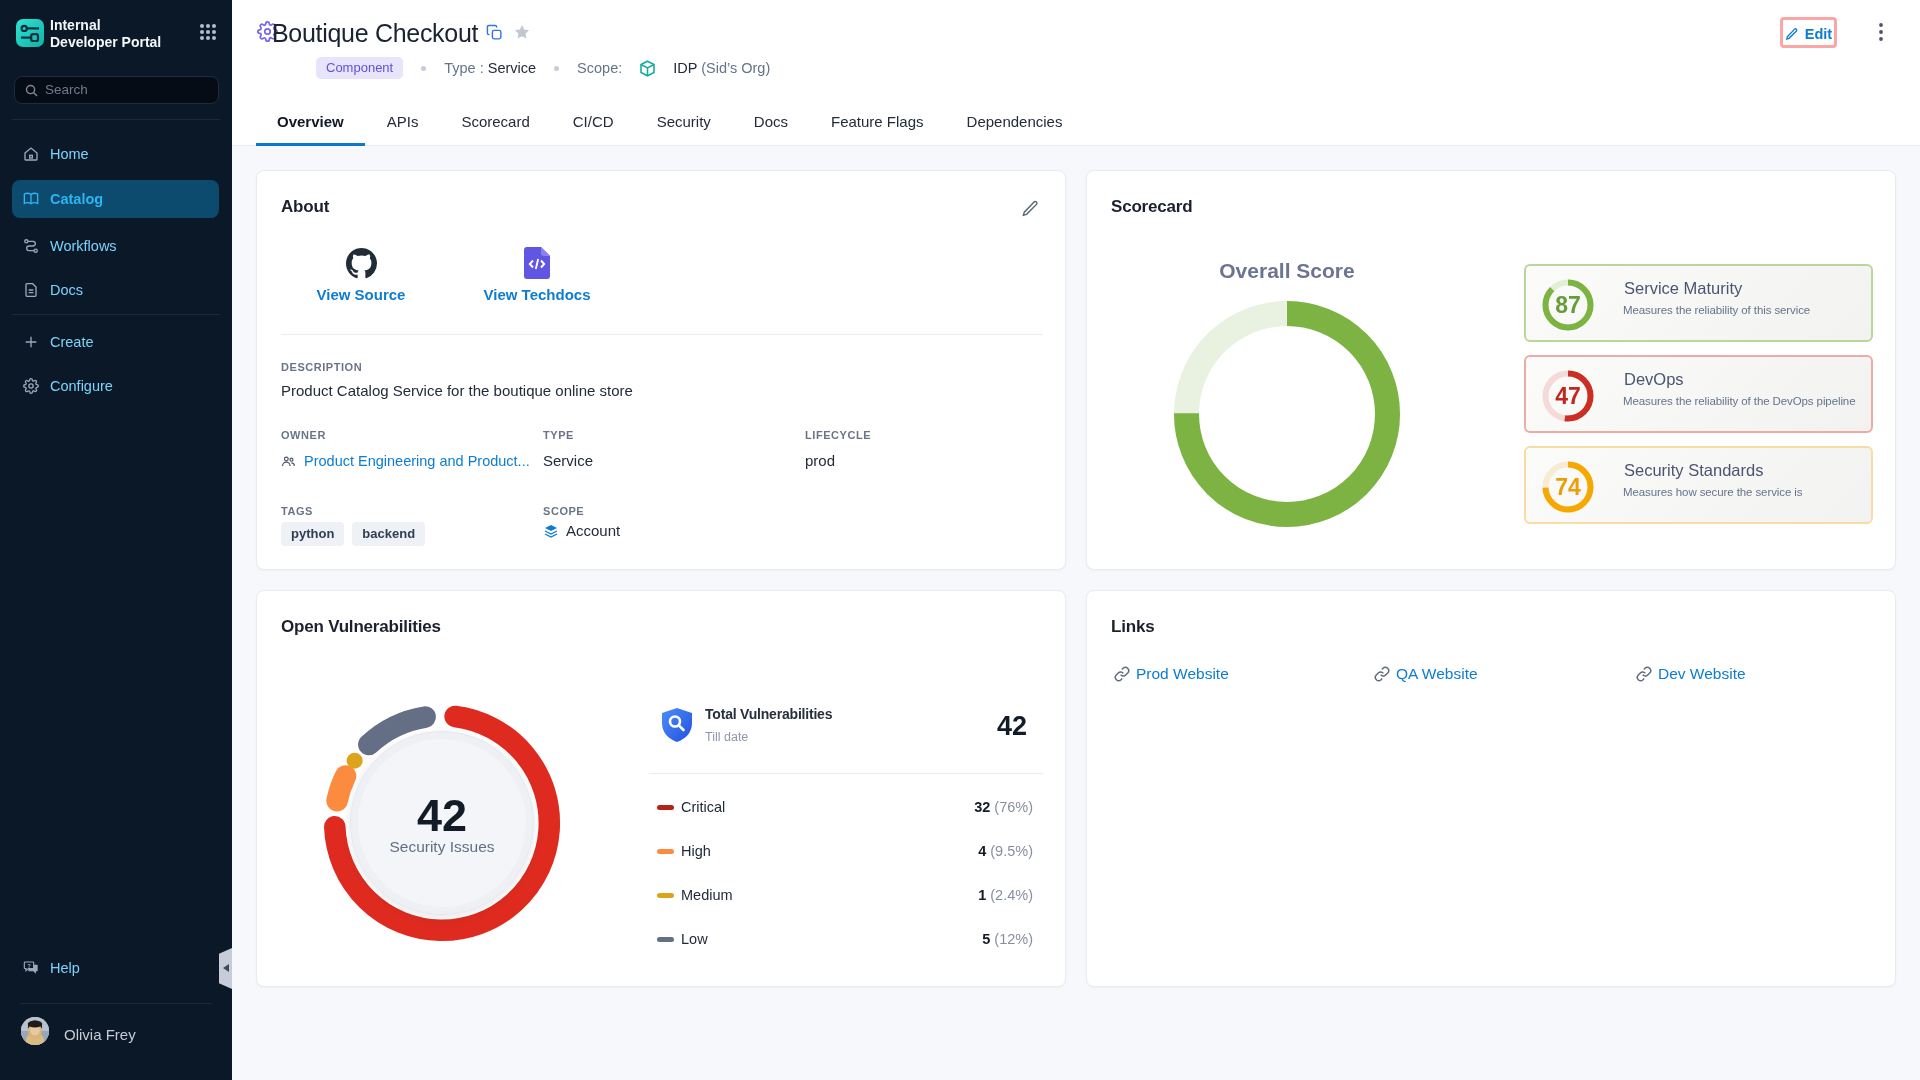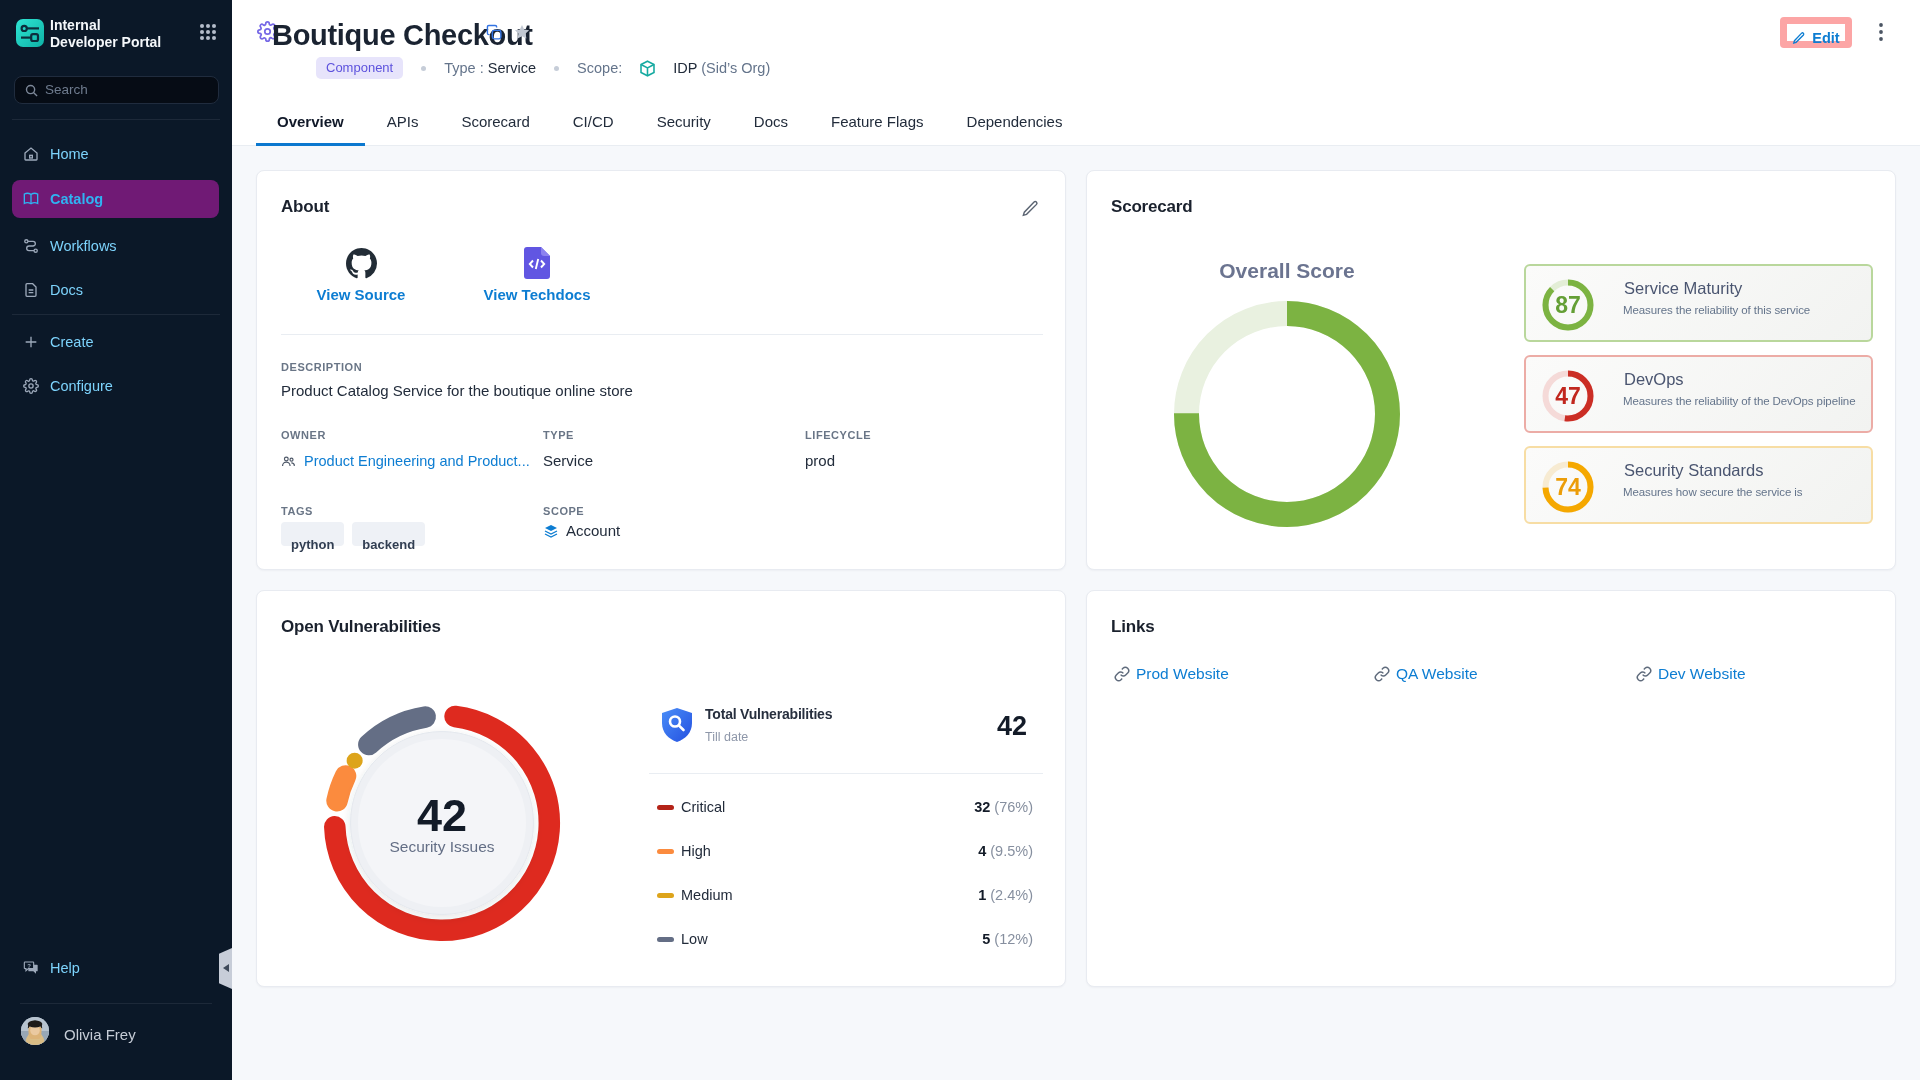--- a/index.html
+++ b/index.html
@@ -12,58 +12,58 @@
              background:linear-gradient(135deg,#2fe4d3,#0eb2a6); }
   .sb-title { position:absolute; left:50px; top:17px; color:#f4f7fa; font-size:14px; font-weight:bold; line-height:16.5px; }
   .sb-grid { position:absolute; left:199px; top:23px; }
   .sb-search { position:absolute; left:14px; top:76px; width:205px; height:28px; background:#060c15;
                border:1px solid #202c3e; border-radius:8px; color:#6e7b8e; font-size:13.5px; line-height:26px; }
   .sb-search span { margin-left:30px; }
   .sb-div { position:absolute; left:12px; width:208px; height:1px; background:#1d2939; }
   .nav-item { position:absolute; left:12px; width:207px; height:38px; border-radius:8px;
               color:#7dd3fc; font-size:14.5px; display:flex; align-items:center; }
   .nav-item svg { margin-left:11px; margin-right:11px; flex:0 0 auto; width:16px; height:16px; }
-  .nav-item.active { background:#701a75; color:#2fb3f2; font-weight:bold; }
+  .nav-item.active { background:#0c4a6e; color:#2fb3f2; font-weight:bold; }
   .sb-user { position:absolute; left:21px; top:1017px; width:28px; height:28px; border-radius:50%; overflow:hidden; background:#b9c2cf; }
   .sb-username { position:absolute; left:64px; top:1026px; color:#c6ccd6; font-size:15px; }
   .sb-handle { position:absolute; left:219px; top:948px; width:13px; height:41px; background:#c7cdd8;
                clip-path:polygon(100% 0, 100% 100%, 0 86%, 0 14%); }
   .sb-handle:after { content:""; position:absolute; left:4px; top:16px; width:0; height:0;
                border-right:6px solid #3e4959; border-top:4.5px solid transparent; border-bottom:4.5px solid transparent; }
 
   
   #header { position:absolute; left:232px; top:0; width:1688px; height:146px; background:#ffffff;
             border-bottom:1px solid #e9edf2; }
-  .h-title { position:absolute; left:40px; top:19px; font-size:29px; font-weight:bold; color:#1a2331; letter-spacing:-0.3px; }
+  .h-title { position:absolute; left:40px; top:19px; font-size:25px; font-weight:normal; color:#1a2331; letter-spacing:-0.3px; }
   #metarow { position:absolute; left:56px; top:57px; height:22px; display:flex; align-items:center; gap:18px;padding-left:28px; }
   .chip { height:22px; line-height:22px; padding:0 10px;
           background:#e7e4fb; color:#5d52dd; font-size:13px; border-radius:5px; }
   .meta { font-size:14.5px; color:#64748b; white-space:nowrap; }
   .meta b { color:#222c3b; font-weight:normal; }
   .mdot { width:5px; height:5px; border-radius:50%; background:#c6cdd8; }
-  .edit-btn { position:absolute; left:1548px; top:17px; width:72px; height:31px; border:7px solid #fca5a5;
+  .edit-btn { position:absolute; left:1548px; top:17px; width:57px; height:31px; border:3px solid #fca5a5;
               border-radius:4px; color:#0d7dd2; font-size:14.5px; font-weight:bold; text-align:center; line-height:29px; }
 
   
   #tabs { position:absolute; left:24px; top:100px; height:46px; display:flex; gap:1px; }
   .tab { padding:0 21px; font-size:15px; color:#222c3b; line-height:44px; position:relative; }
   .tab.active { font-weight:bold; color:#101828; border-bottom:3px solid #0b78cf; }
 
   
   .card { position:absolute; background:#fff; border:1px solid #e8ebf1; border-radius:8px;
           box-shadow:0 1px 2px rgba(16,24,40,.04); }
   #card-about  { left:256px;  top:170px; width:810px; height:400px; }
   #card-score  { left:1086px; top:170px; width:810px; height:400px; }
   #card-vuln   { left:256px;  top:590px; width:810px; height:397px; }
   #card-links  { left:1086px; top:590px; width:810px; height:397px; }
   .card-title { position:absolute; left:24px; top:26px; font-size:17px; letter-spacing:-0.2px; font-weight:bold; color:#1a212d; }
 
   .label { font-size:11px; font-weight:bold; color:#697586; letter-spacing:.55px; }
   .link { color:#0d7dd2; }
-  .tag { display:inline-block; height:24px; line-height:24px; padding:11px 10px; background:#eef1f6;
+  .tag { display:inline-block; height:24px; line-height:24px; padding:0 10px; background:#eef1f6;
          border-radius:4px; font-size:13px; font-weight:bold; color:#313e52; margin-right:8px; }
 
   
   .mini { position:absolute; left:437px; width:349px; height:78px; border-radius:6px;
           background:linear-gradient(135deg,#fbfbfa,#f2f3f1); }
   .mini .ring { position:absolute; left:16px; top:13px; }
   .mini .mt { position:absolute; left:98px; top:13px; font-size:16.5px; font-weight:normal; color:#4a5570; }
   .mini .md { position:absolute; left:97px; top:38px; font-size:11.5px; letter-spacing:-0.1px; color:#64748b; white-space:nowrap; }
   .ringnum { font-weight:bold; font-size:23px; }
 

